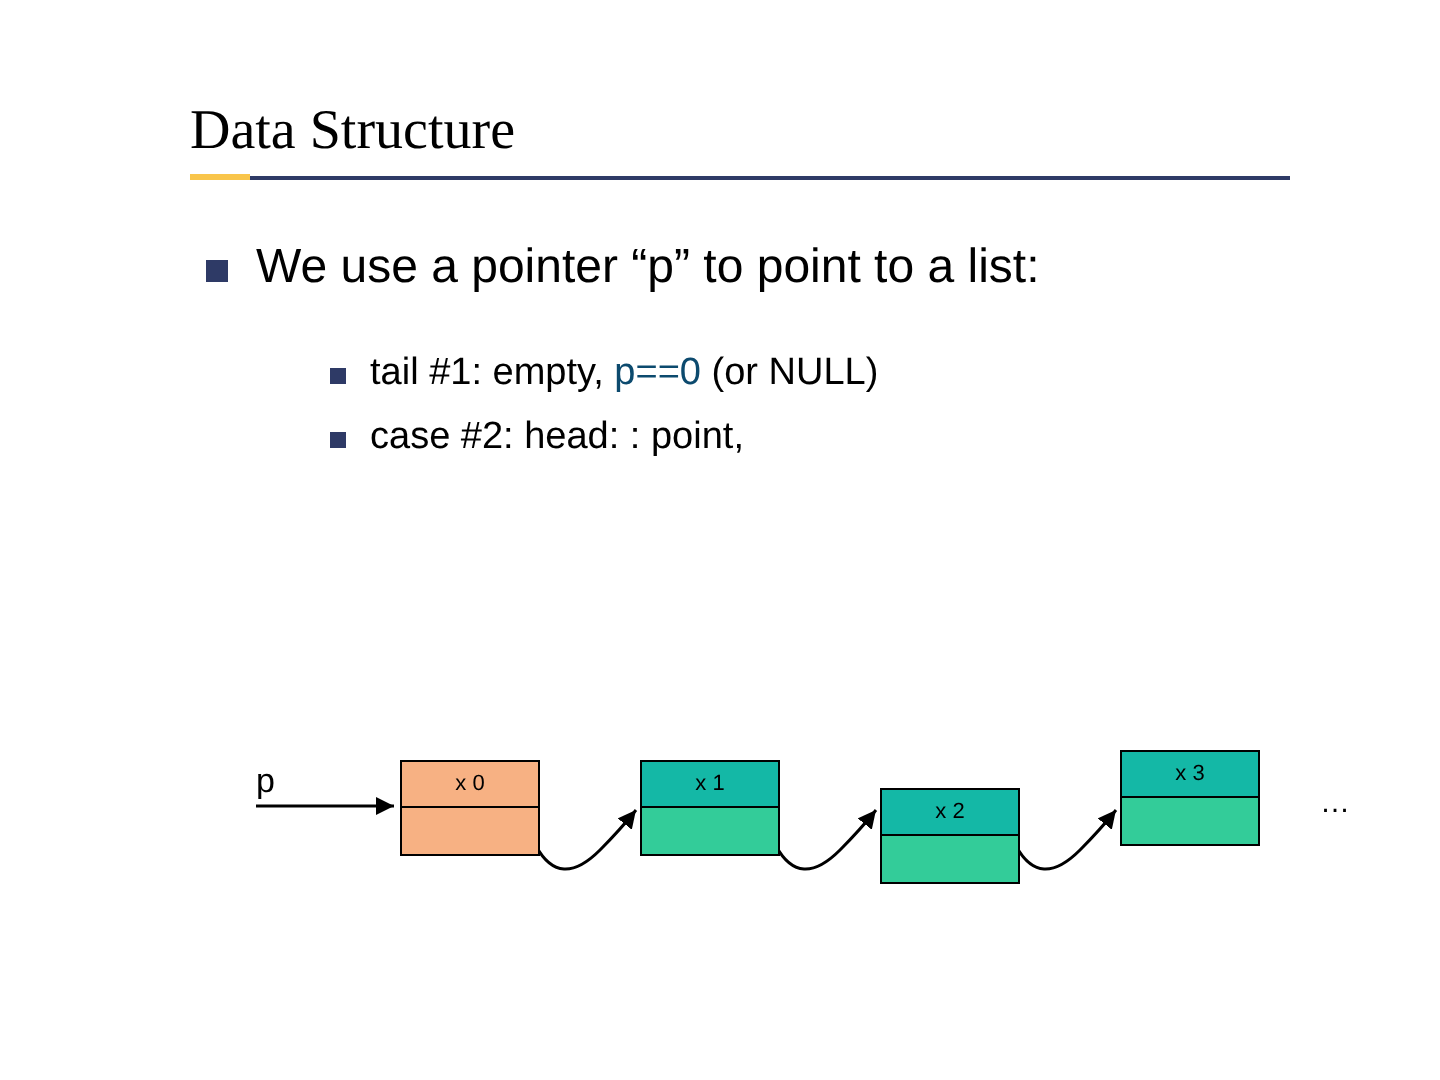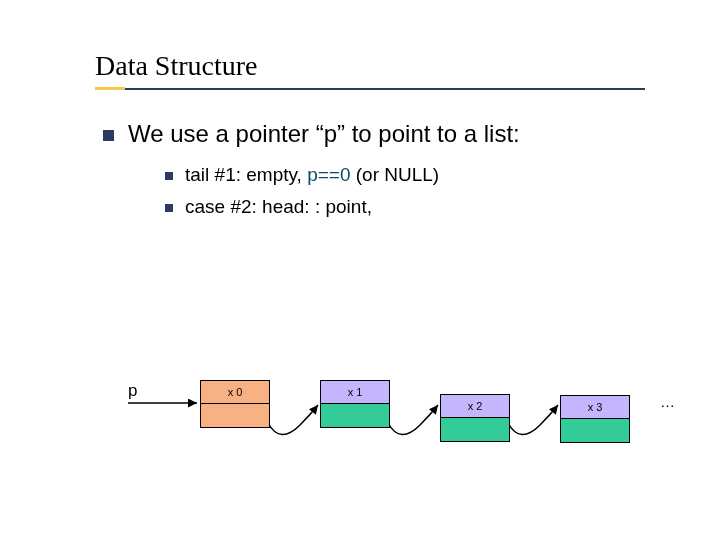--- a/index.html
+++ b/index.html
@@ -34,21 +34,21 @@
     left: 0;
     top: -1px;
     width: 30px;
     height: 3px;
     background: #f9c54b;
   }
   .bullet-lvl1 {
     display: flex;
     align-items: flex-start;
     margin-left: 8px;
-    margin-bottom: 16px;
+    margin-bottom: 28px;
   }
   .bullet-lvl1 .sq {
     width: 11px;
     height: 11px;
     background: #2e3a66;
     flex: 0 0 auto;
     margin-top: 10px;
     margin-right: 14px;
   }
   .bullet-lvl1 .txt {
@@ -97,21 +97,21 @@
     align-items: center;
     justify-content: center;
     font-size: 11px;
   }
   .node .cell-bot {
     width: 100%;
     height: 50%;
   }
   .orange .cell-top { background: #f7b183; }
   .orange .cell-bot { background: #f7b183; }
-  .teal .cell-top { background: #c4b5fd; }
+  .teal .cell-top { background: #14b8a6; }
   .teal .cell-bot { background: #33cc99; }
   .ellipsis {
     position: absolute;
     font-size: 15px;
   }
 </style>
 </head>
 <body>
 
 <div class="slide">
@@ -159,19 +159,19 @@
   <div class="node teal" style="left:320px; top:5px;">
     <div class="cell-top">x 1</div>
     <div class="cell-bot"></div>
   </div>
 
   <div class="node teal" style="left:440px; top:19px;">
     <div class="cell-top">x 2</div>
     <div class="cell-bot"></div>
   </div>
 
-  <div class="node teal" style="left:560px; top:20px;">
+  <div class="node teal" style="left:560px; top:0;">
     <div class="cell-top">x 3</div>
     <div class="cell-bot"></div>
   </div>
 
   <div class="ellipsis" style="left:660px; top:18px;">…</div>
 </div>
 
 </body></html>

